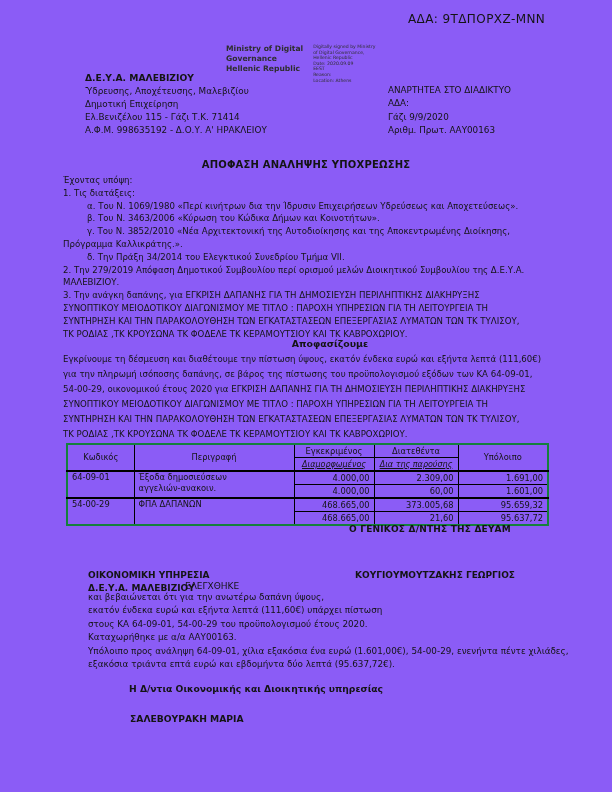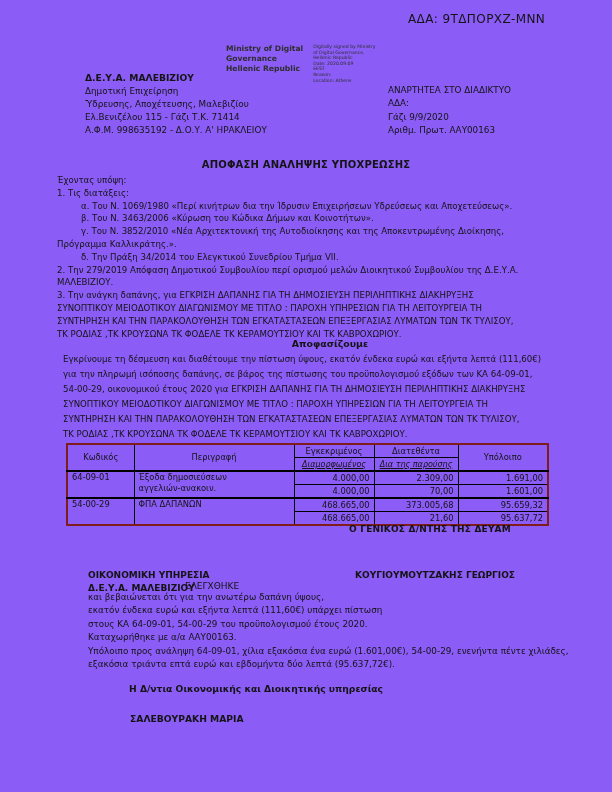--- a/index.html
+++ b/index.html
@@ -9,27 +9,27 @@
   }
   .abs{position:absolute;}
   .ada-top{left:408px;top:12px;font-size:12px;letter-spacing:.4px;white-space:nowrap;}
   .stamp{left:226px;top:24px;display:flex;gap:10px;margin-top:20px;}
   .stamp-org{font-size:7.6px;font-weight:bold;line-height:10px;color:#2e2e2e;white-space:nowrap;}
   .stamp-sig{font-size:4.6px;line-height:5.6px;color:#2e2e2e;white-space:nowrap;width:86px;}
   .org-block{left:85px;top:71px;font-size:8.8px;line-height:13px;white-space:nowrap;}
   .org-title{font-weight:bold;font-size:9.2px;margin-bottom:1px;}
   .meta-block{left:388px;top:84px;font-size:8.8px;line-height:13.4px;white-space:nowrap;}
   .doc-title{left:0;top:159px;width:612px;text-align:center;font-weight:bold;font-size:10px;letter-spacing:.2px;}
-  .preamble{left:57px;top:174px;width:487px;font-size:8.6px;line-height:12.8px;}
+  .preamble{left:63px;top:174px;width:487px;font-size:8.6px;line-height:12.8px;}
   .preamble .lvl1{padding-left:24px;}
   .fitwrap{white-space:nowrap;display:block;}
   .fit-line{display:inline-block;transform-origin:0 50%;white-space:nowrap;}
   .decision-head{left:0;top:338px;width:612px;text-align:center;font-weight:bold;font-size:9.4px;padding-left:24px;}
   .decision{left:63px;top:352px;width:487px;font-size:8.6px;line-height:15px;}
-  .fin-table{left:66px;top:443px;border-collapse:collapse;table-layout:fixed;border:2px solid #7f1d1d;}
+  .fin-table{left:66px;top:443px;border-collapse:collapse;table-layout:fixed;border:2px solid #15803d;}
   .fin-table col.c-code{width:67px;}  .fin-table col.c-desc{width:160px;}
   .fin-table col.c-appr{width:80px;}  .fin-table col.c-allo{width:84px;}
   .fin-table col.c-bal{width:90px;}
   .fin-table th,.fin-table td{border:1px solid #000;font-size:8.3px;font-weight:normal;
     padding:0 4px;height:12px;line-height:11px;overflow:hidden;white-space:nowrap;}
   .fin-table thead th{text-align:center;}
   .fin-table .subhead{font-style:italic;text-decoration:underline;font-size:8px;}
   .fin-table thead{border-bottom:2px solid #000;}
   .fin-table td.num{text-align:right;}
   .fin-table td.code,.fin-table td.desc{vertical-align:top;}
@@ -64,22 +64,22 @@
         <div>Date: 2020.09.09</div>
         <div>EEST</div>
         <div>Reason:</div>
         <div>Location: Athens</div>
       </div>
   </div>
 
   <div class="abs org-block">
     <div class="org-title">Δ.Ε.Υ.Α. ΜΑΛΕΒΙΖΙΟΥ</div>
     <div id="org-lines">
+        <div>Ύδρευσης, Αποχέτευσης, Μαλεβιζίου</div>
         <div>Δημοτική Επιχείρηση</div>
-        <div>Ύδρευσης, Αποχέτευσης, Μαλεβιζίου</div>
         <div>Ελ.Βενιζέλου 115 - Γάζι Τ.Κ. 71414</div>
         <div>Α.Φ.Μ. 998635192 - Δ.Ο.Υ. Α' ΗΡΑΚΛΕΙΟΥ</div>
       </div>
   </div>
 
   <div class="abs meta-block" id="meta-lines">
       <div>ΑΝΑΡΤΗΤΕΑ ΣΤΟ ΔΙΑΔΙΚΤΥΟ</div>
       <div>ΑΔΑ:</div>
       <div>Γάζι 9/9/2020</div>
       <div>Αριθμ. Πρωτ. ΑΑΥ00163</div>
@@ -138,21 +138,21 @@
     <tbody id="table-body">
         <tr class="group-start">
           <td class="code" rowspan="2">64-09-01</td>
           <td class="desc" rowspan="2">Έξοδα δημοσιεύσεων<br>αγγελιών-ανακοιν.</td>
           <td class="num">4.000,00</td>
           <td class="num">2.309,00</td>
           <td class="num">1.691,00</td>
         </tr>
         <tr>
           <td class="num">4.000,00</td>
-          <td class="num">70,00</td>
+          <td class="num">60,00</td>
           <td class="num">1.601,00</td>
         </tr>
         <tr class="group-start">
           <td class="code" rowspan="2">54-00-29</td>
           <td class="desc" rowspan="2">ΦΠΑ ΔΑΠΑΝΩΝ</td>
           <td class="num">468.665,00</td>
           <td class="num">373.005,68</td>
           <td class="num">95.659,32</td>
         </tr>
         <tr>

